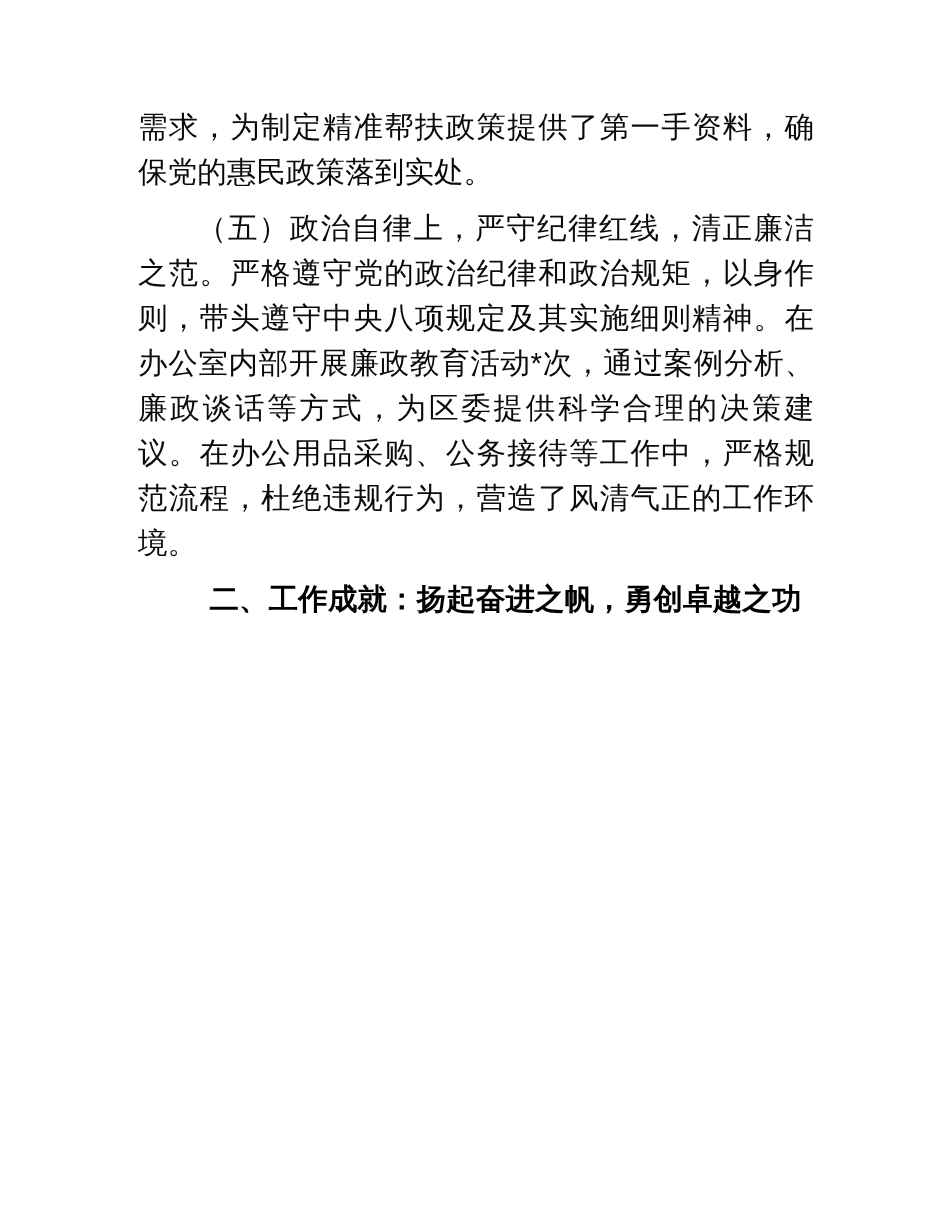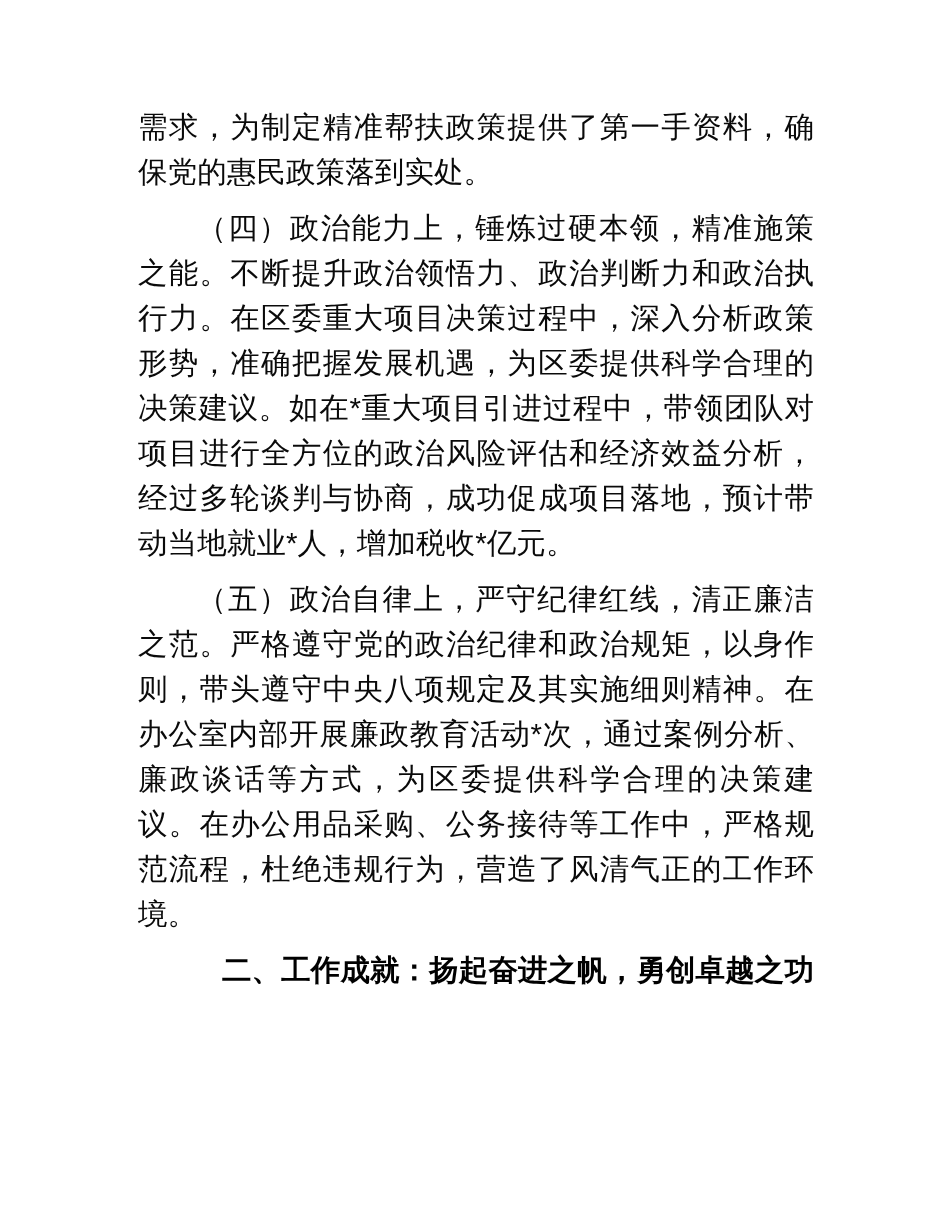--- a/index.html
+++ b/index.html
@@ -45,39 +45,38 @@
     color: #0a0a0a;
   }
 
   .para.cont {
     text-indent: 0;
   }
 
   .heading {
     font-size: 29.5px;
     line-height: 45px;
-    text-align: right;
+    text-align: center;
     text-indent: 59px;
     margin: 11px 0 0 0;
     font-weight: 700;
     letter-spacing: 0.1px;
     color: #000000;
   }
 </style>
 </head>
 <body>
 
 <div id="page">
 
   <div id="text-body">
 
     <p class="para cont">需求，为制定精准帮扶政策提供了第一手资料，确保党的惠民政策落到实处。</p>
 
 
-    <p class="para">（四）政治能力上，锤炼过硬本领，精准施策之能。不断提升政治领悟力、政治判断力和政治执行力。在区委重大项目决策过程中，深入分析政策形势，准确把握发展机遇，为区委提供科学合理的决策建议。如在*重大项目引进过程中，带领团队对项目进行全方位的政治风险评估和经济效益分析，经过多轮谈判与协商，成功促成项目落地，预计带动当地就业*人，增加税收*亿元。</p>
 
     <p class="para">（五）政治自律上，严守纪律红线，清正廉洁之范。严格遵守党的政治纪律和政治规矩，以身作则，带头遵守中央八项规定及其实施细则精神。在办公室内部开展廉政教育活动*次，通过案例分析、廉政谈话等方式，为区委提供科学合理的决策建议。在办公用品采购、公务接待等工作中，严格规范流程，杜绝违规行为，营造了风清气正的工作环境。</p>
 
     <p class="heading">二、工作成就：扬起奋进之帆，勇创卓越之功</p>
 
   </div>
 
 </div>
 
 </body></html>

